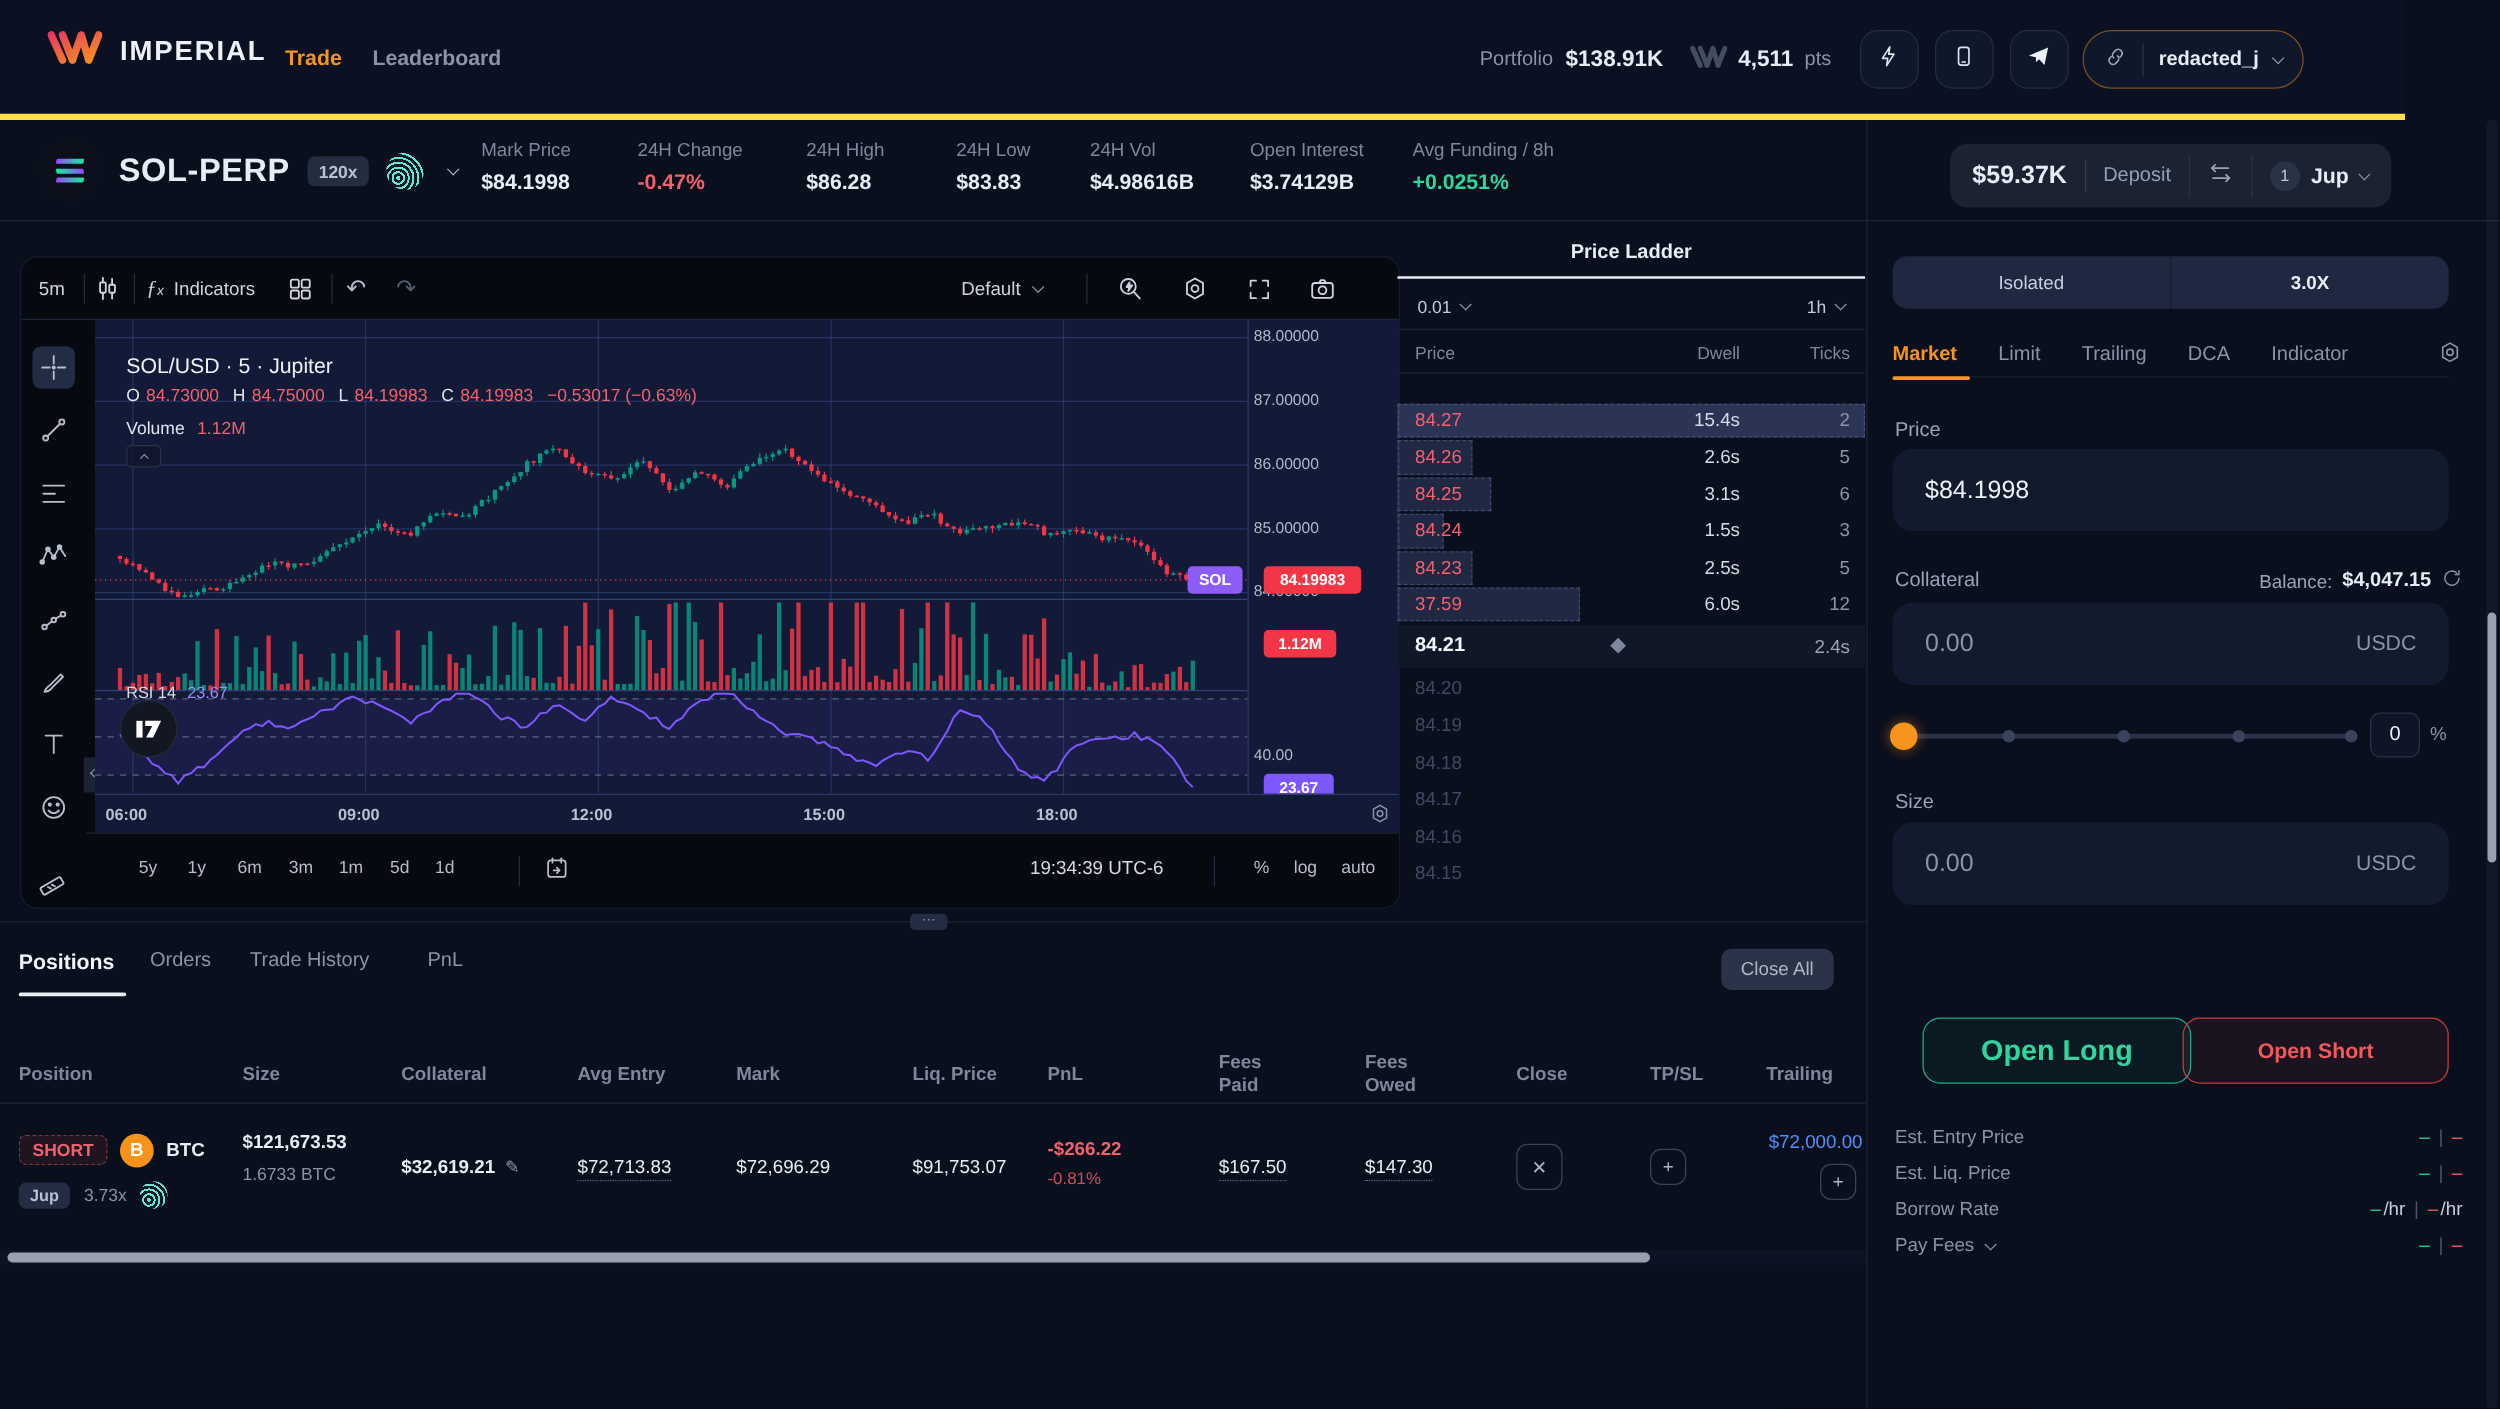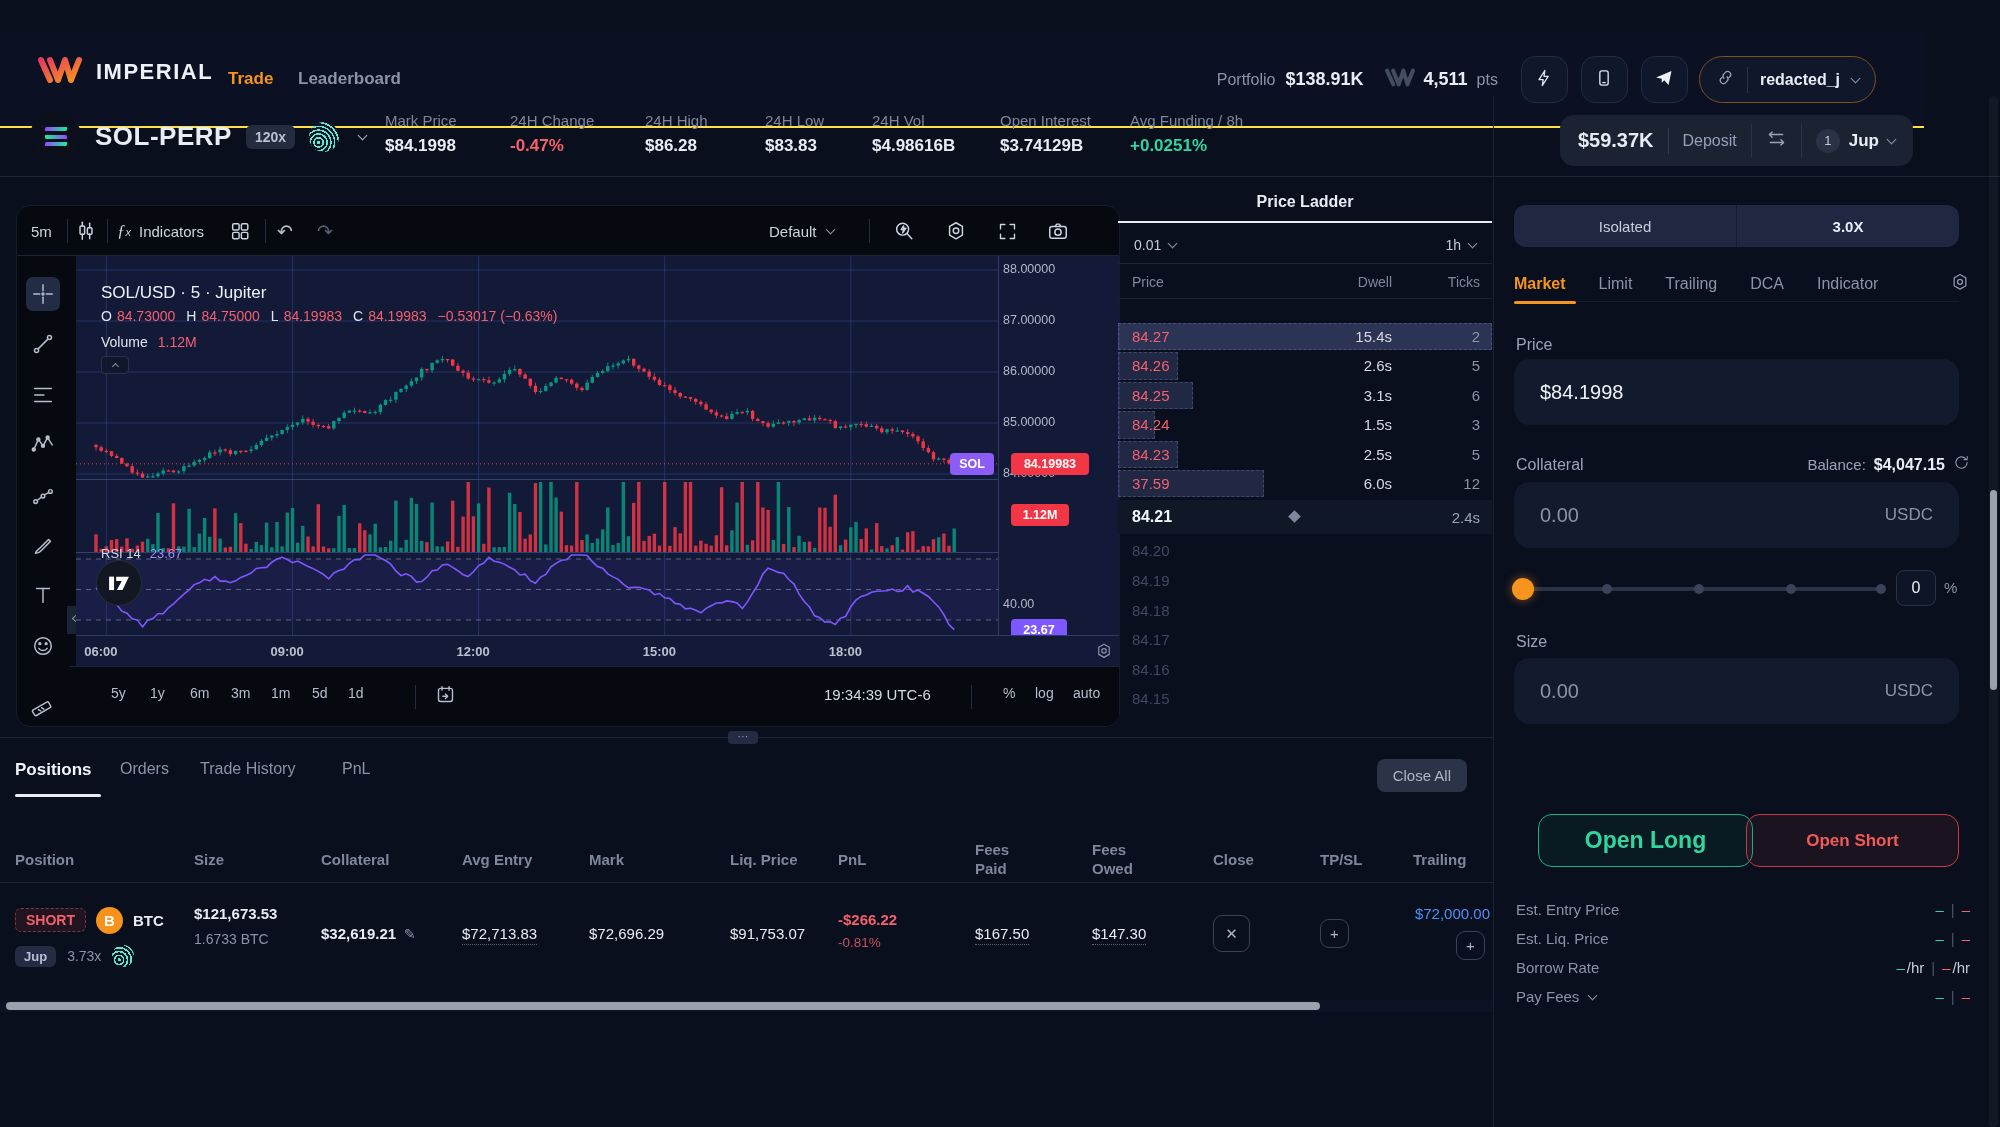--- a/index.html
+++ b/index.html
@@ -5,21 +5,21 @@
   html,body{margin:0;padding:0;background:#05080f;}
   *{box-sizing:border-box;font-family:"Liberation Sans","DejaVu Sans",sans-serif;}
   #app{position:relative;width:2000px;height:1127px;background:#0a0f1d;overflow:hidden;color:#e8ecf4;}
   .abs{position:absolute;}
   .row{display:flex;align-items:center;}
   .hairline{background:#1c2434;}
   .chv{display:inline-block;width:7px;height:7px;border-right:1.7px solid currentColor;border-bottom:1.7px solid currentColor;transform:rotate(45deg);margin-top:-3px;}
   .chv.up{transform:rotate(-135deg);margin-top:3px;}
   .chv.left{transform:rotate(135deg);}
   
-  #topnav{position:absolute;left:0;top:0;width:1924px;height:96px;background:#0b1122;border-bottom:2px solid #fde047;margin-top:32px;}
+  #topnav{position:absolute;left:0;top:0;width:1924px;height:96px;background:#0b1122;border-bottom:5px solid #fde047;}
   .navlink{font-size:17px;font-weight:600;color:#8b93a7;cursor:pointer;}
   .navlink.active{color:#f7941d;}
   .iconbtn{width:47px;height:47px;border-radius:14px;background:#0f172a;border:1px solid #232c42;display:flex;align-items:center;justify-content:center;cursor:pointer;}
   #wallet-pill{height:47px;border-radius:24px;background:#0f172a;border:1px solid #7d4f22;display:flex;align-items:center;padding:0 16px;gap:12px;cursor:pointer;}
   
   #market-header{position:absolute;left:0;top:96px;width:2000px;height:81px;border-bottom:1px solid #1c2434;}
   .stat-label{font-size:15px;color:#7c879c;}
   .stat-value{font-size:17px;font-weight:700;color:#e8ecf4;margin-top:7px;}
   .stat-value.red{color:#f4606c;}.stat-value.green{color:#2fd79f;}
   #deposit-pill{position:absolute;right:87px;top:19px;height:51px;border-radius:14px;background:#1b2333;display:flex;align-items:center;padding:0 18px;gap:14px;}
@@ -79,21 +79,21 @@
                 <stop offset="1" stop-color="#f7941d"></stop>
               </linearGradient>
             </defs>
             <path d="M3 4 L12 24 M12 4 L20 24 M20 24 L27 4 M27 4 L33 24 M33 24 L41 4" stroke="url(#wg44)" stroke-width="6" stroke-linecap="round" fill="none"></path>
           </svg></span>
       <span style="font-size:22px;font-weight:700;letter-spacing:1.5px;color:#eef2f8;">IMPERIAL</span>
     </div>
     <div class="abs navlink active" style="left:228px;top:37px;">Trade</div>
     <div class="abs navlink" style="left:298px;top:37px;">Leaderboard</div>
 
-    <div class="abs row" style="right:48px;top:24px;gap:11px;">
+    <div class="abs row" style="right:81px;top:24px;gap:11px;">
       <div class="row" style="gap:10px;margin-right:10px;">
         <span style="font-size:16px;color:#8b93a7;">Portfolio</span>
         <span style="font-size:18px;font-weight:700;">$138.91K</span>
       </div>
       <div class="row" style="gap:9px;margin-right:12px;">
         <span id="points-mark"><svg width="30" height="19" viewBox="0 0 44 28">
               <path d="M3 4 L12 24 M12 4 L20 24 M20 24 L27 4 M27 4 L33 24 M33 24 L41 4" stroke="#434c60" stroke-width="6" stroke-linecap="round" fill="none"></path>
             </svg></span>
         <span style="font-size:18px;font-weight:700;">4,511</span>
         <span style="font-size:16px;color:#8b93a7;">pts</span>

